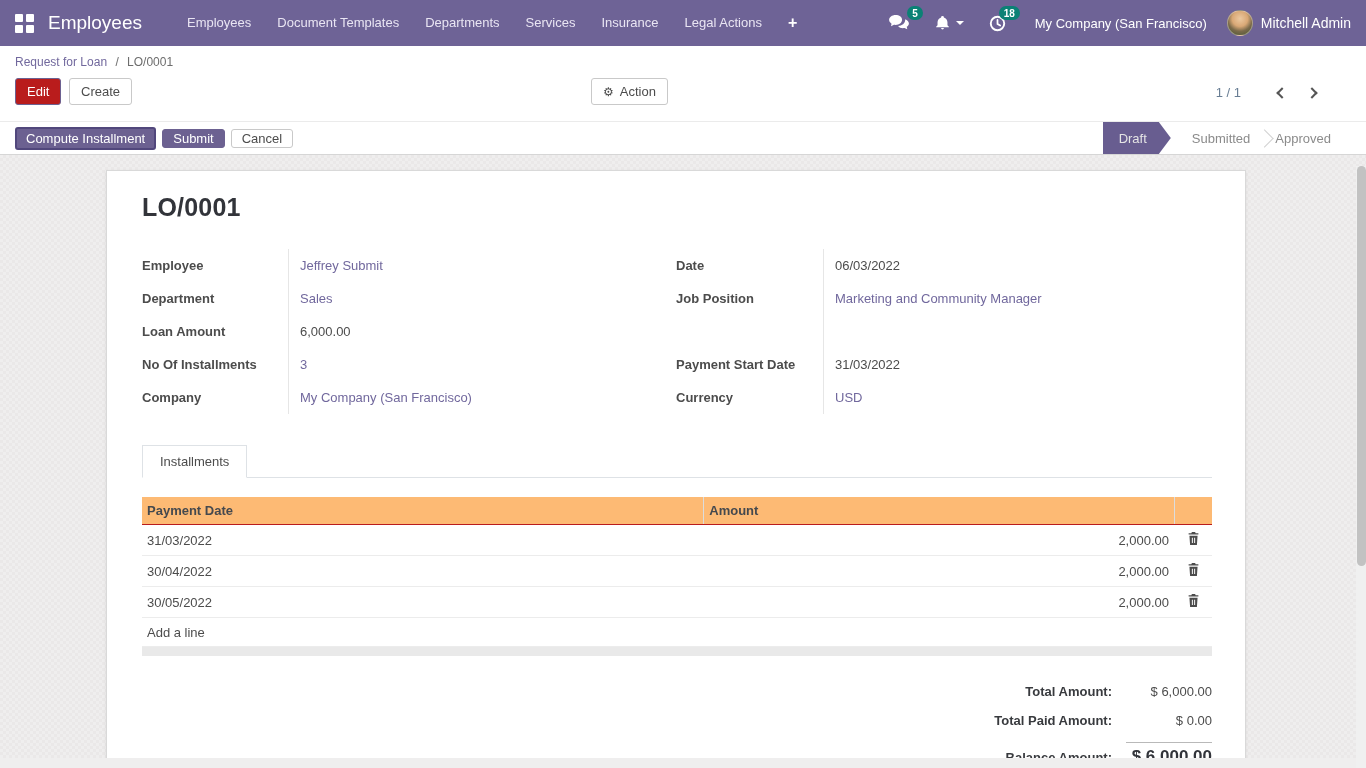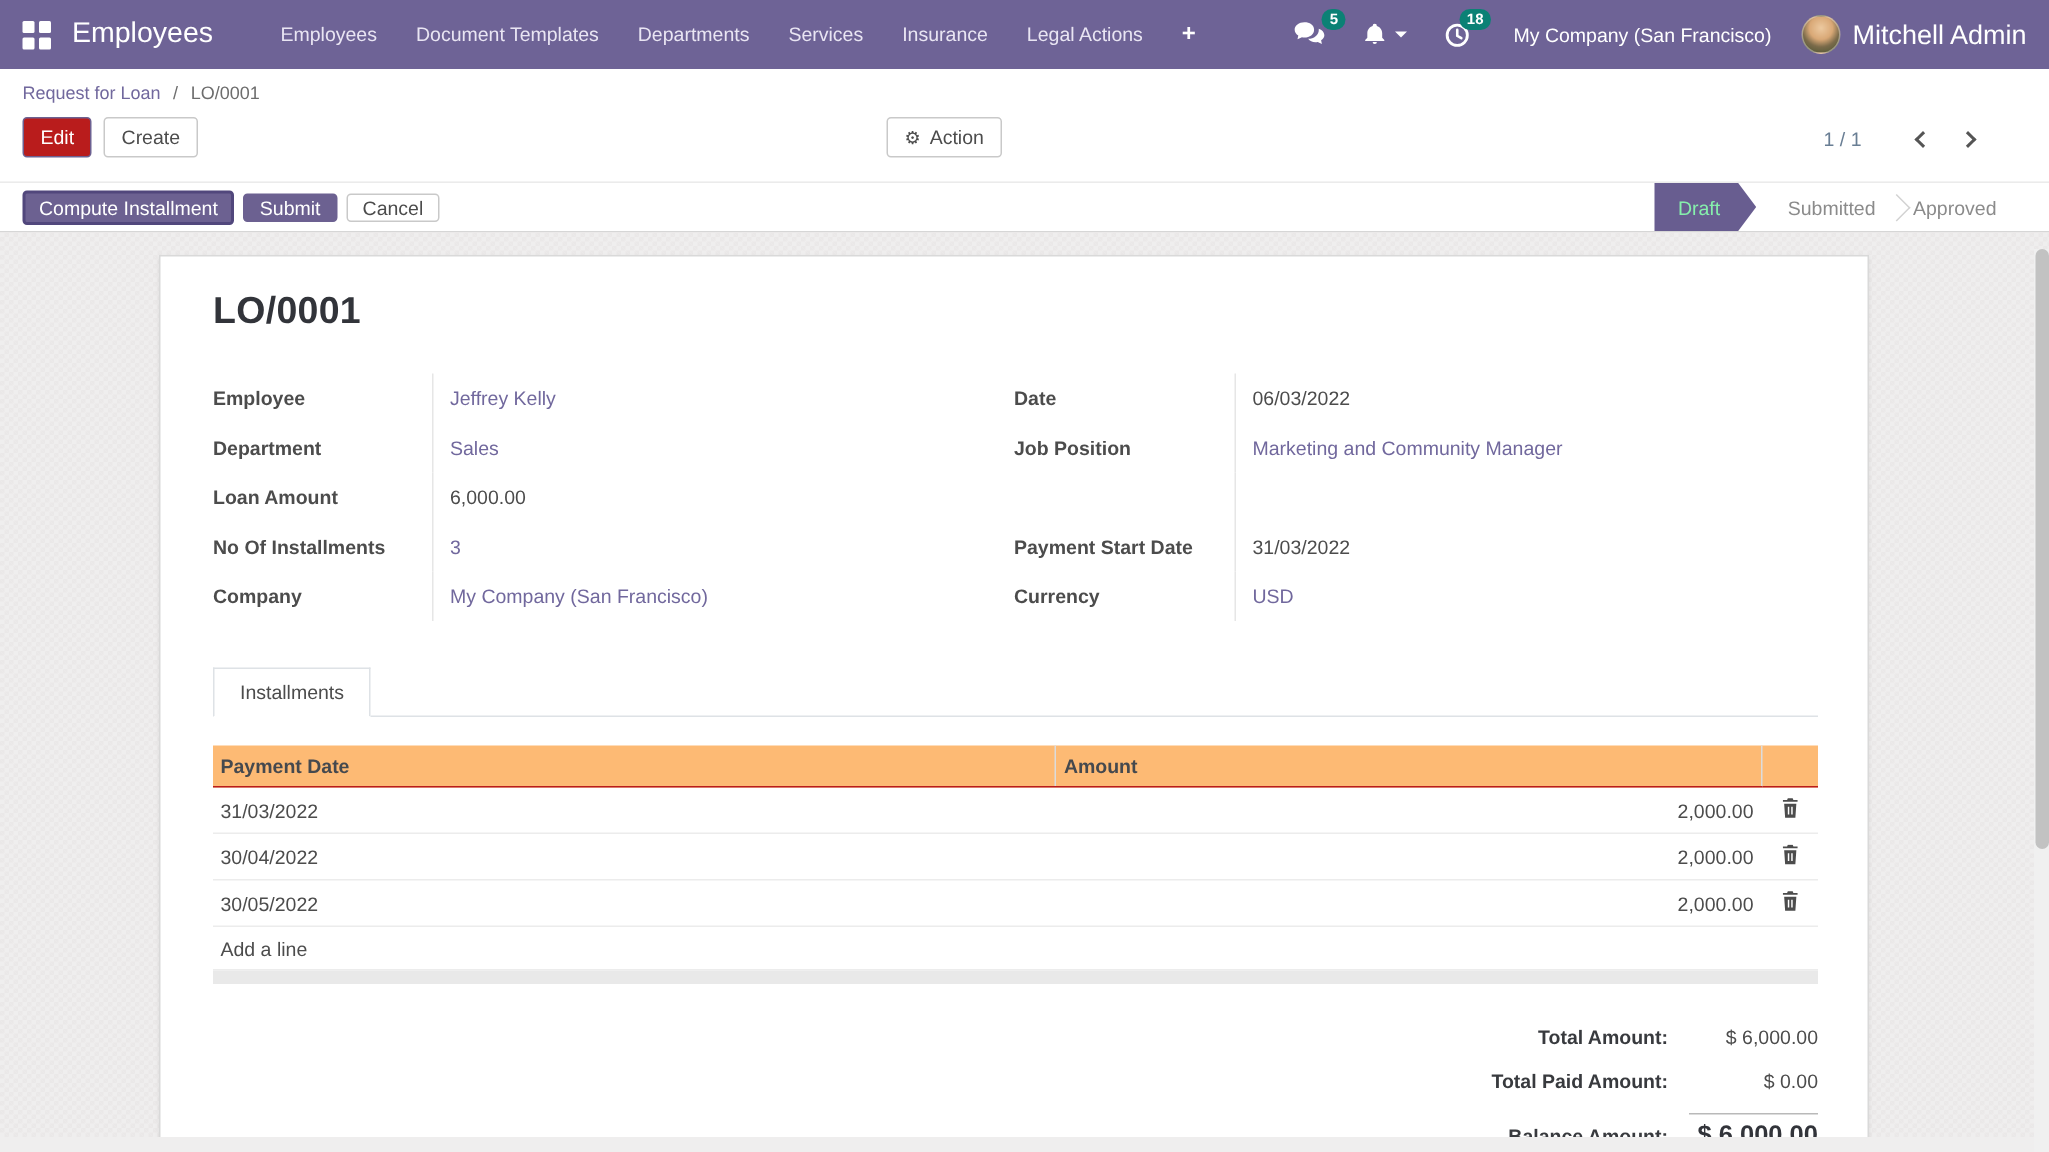--- a/index.html
+++ b/index.html
@@ -14,21 +14,21 @@
   .menu { display:flex; align-items:center; height:46px; }
   .menu-item { color:#e9e5f3; font-size:13px; padding:0 13px; line-height:46px; cursor:pointer; text-decoration:none; white-space:nowrap; }
   .menu-plus { font-size:16px; font-weight:bold; color:#fff; }
   .nav-right { margin-left:auto; display:flex; align-items:center; }
   .icon-btn { position:relative; padding:0 12px; cursor:pointer; display:flex; align-items:center; height:46px; }
   .badge { position:absolute; top:6px; right:-1px; background:#0b8175; color:#fff; font-size:10px;
     font-weight:bold; border-radius:9px; padding:1.5px 5px; line-height:11px; }
   .caret-down { width:0; height:0; border-left:4px solid transparent; border-right:4px solid transparent;
     border-top:4px solid #fff; margin-left:5px; }
   .company { color:#fff; font-size:13px; margin:0 20px 0 16px; cursor:pointer; white-space:nowrap; }
-  .user { display:flex; align-items:center; cursor:pointer; color:#fff; font-size:18px;text-align:right; }
+  .user { display:flex; align-items:center; cursor:pointer; color:#fff; font-size:14px;text-align:right; }
   .avatar { width:26px; height:26px; border-radius:50%; margin-right:8px;
     background:radial-gradient(circle at 50% 32%, #ecc9a0 0%, #d9a876 38%, #7a6a4a 62%, #45522f 100%);
     border:1px solid rgba(255,255,255,.35); }
 
   
   .control-panel { background:#fff; padding:9px 15px 12px; }
   .breadcrumb { font-size:12px; }
   .bc-link { color:#71689d; cursor:pointer; text-decoration:none; }
   .bc-sep { color:#6d6d6d; margin:0 5px; }
   .bc-current { color:#6d6d6d; }
@@ -50,21 +50,21 @@
   
   .statusbar { background:#fff; border-top:1px solid #ebebeb; border-bottom:1px solid #d6d6d6;
     height:34px; display:flex; justify-content:space-between; padding-left:15px; }
   .sb-left { display:flex; align-items:center; }
   .sbtn { font-size:13px; padding:1px 10px; margin-right:6px; border-radius:3px; cursor:pointer;
     font-family:"Liberation Sans", sans-serif; }
   .sbtn-hl { background:#6c6191; color:#fff; border:2px solid #51477c; padding:2px 9px; }
   .sbtn-primary { background:#6c6191; color:#fff; border:1px solid #6c6191; }
   .sbtn-default { background:#fff; color:#4c4c4c; border:1px solid #c9c9c9; }
   .sb-right { display:flex; align-items:stretch; height:100%; margin-right:14px; }
-  .stage-active { background:#685d90; color:#86efac; font-size:13px; display:flex; align-items:center;
+  .stage-active { background:#685d90; color:#e5e5e5; font-size:13px; display:flex; align-items:center;
     padding:0 24px 0 16px; cursor:pointer;
     clip-path:polygon(0 0, calc(100% - 12px) 0, 100% 50%, calc(100% - 12px) 100%, 0 100%); }
   .stage { color:#8b8b8b; font-size:13px; display:flex; align-items:center; padding:0 21px; cursor:pointer; }
   .stage-sep { align-self:center; width:13px; height:13px; border-top:1px solid #d2d2d2;
     border-right:1px solid #d2d2d2; transform:rotate(45deg); margin:0 -17px 0 -13px; }
 
   
   .content { position:relative; height:603px; overflow:hidden;
     background-color:#efeeee;
     background-image:
@@ -198,21 +198,21 @@
 </div>
 
 <div class="content">
   <div class="sheet">
     <h1 class="record-title">LO/0001</h1>
 
     <div class="groups">
       <div class="group group-left">
         <div class="g-label">Employee</div>
         <div class="g-value">
-            <span class="v-link">Jeffrey Kelly</span>
+            <span class="v-link">Jeffrey Submit</span>
           </div>
         <div class="g-label">Department</div>
         <div class="g-value">
             <span class="v-link">Sales</span>
           </div>
         <div class="g-label">Loan Amount</div>
         <div class="g-value">
             <span>6,000.00</span>
           </div>
         <div class="g-label">No Of Installments</div>

